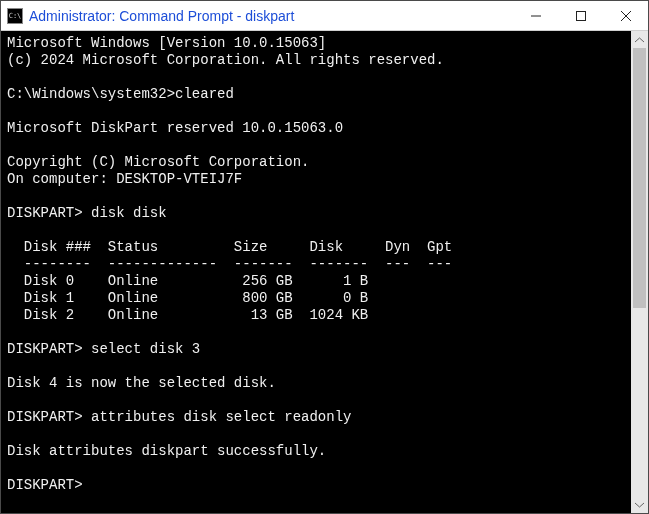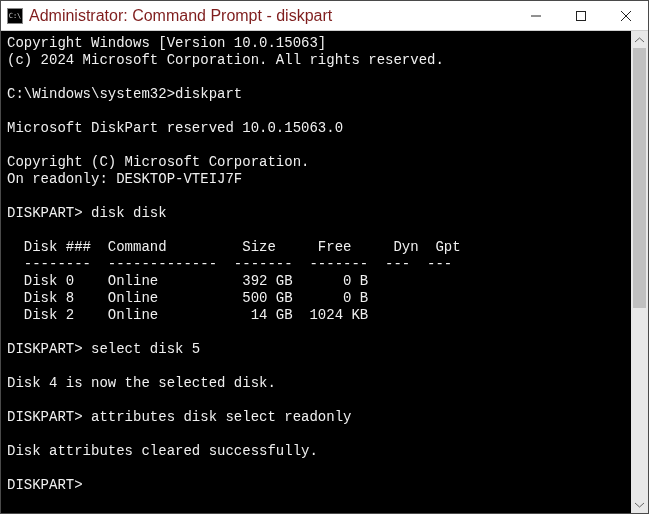--- a/index.html
+++ b/index.html
@@ -38,22 +38,22 @@
     align-items: center;
     justify-content: center;
     font-family: Consolas, monospace;
     font-size: 7px;
     color: #ccc;
     margin-right: 6px;
     line-height: 1;
     padding-top:1px;
   }
   .titlebar-text {
-    font-size: 16px;
-    color: #7f1d1d;
+    font-size: 14px;
+    color: #1d4ed8;
     flex: 1;
   }
   .win-controls {
     display: flex;
     height: 100%;
   }
   .win-btn {
     width: 45px;
     height: 100%;
     display: flex;
@@ -132,45 +132,45 @@
       <div class="win-btn">
         <svg width="10" height="10">
             <line x1="0" y1="0" x2="10" y2="10" stroke="#222" stroke-width="1"></line>
             <line x1="10" y1="0" x2="0" y2="10" stroke="#222" stroke-width="1"></line>
           </svg>
       </div>
     </div>
   </div>
 
   <div class="client">
-    <div class="terminal"><span>Copyright Windows [Version 10.0.15063]</span>
+    <div class="terminal"><span>Microsoft Windows [Version 10.0.15063]</span>
 <span>(c) 2024 Microsoft Corporation. All rights reserved.</span>
 <span></span>
-<span>C:\Windows\system32&gt;</span><span>diskpart</span>
+<span>C:\Windows\system32&gt;</span><span>cleared</span>
 <span></span>
 <span>Microsoft DiskPart reserved 10.0.15063.0</span>
 <span></span>
 <span>Copyright (C) Microsoft Corporation.</span>
-<span>On readonly: DESKTOP-VTEIJ7F</span>
+<span>On computer: DESKTOP-VTEIJ7F</span>
 <span></span>
 <span>DISKPART&gt; </span><span>disk disk</span>
 <span></span>
-<span>  Disk ###  Command         Size     Free     Dyn  Gpt</span>
+<span>  Disk ###  Status         Size     Disk     Dyn  Gpt</span>
 <span>  --------  -------------  -------  -------  ---  ---</span>
-<span>  Disk 0    Online          392 GB      0 B        </span>
-<span>  Disk 8    Online          500 GB      0 B        </span>
-<span>  Disk 2    Online           14 GB  1024 KB        </span>
+<span>  Disk 0    Online          256 GB      1 B        </span>
+<span>  Disk 1    Online          800 GB      0 B        </span>
+<span>  Disk 2    Online           13 GB  1024 KB        </span>
 <span></span>
-<span>DISKPART&gt; </span><span>select disk 5</span>
+<span>DISKPART&gt; </span><span>select disk 3</span>
 <span></span>
 <span>Disk 4 is now the selected disk.</span>
 <span></span>
 <span>DISKPART&gt; </span><span>attributes disk select readonly</span>
 <span></span>
-<span>Disk attributes cleared successfully.</span>
+<span>Disk attributes diskpart successfully.</span>
 <span></span>
 <span>DISKPART&gt; </span></div>
 
     <div class="scrollbar">
       <div class="sb-arrow">
         <svg width="9" height="6">
             <polyline points="0,5 4.5,1 9,5" fill="none" stroke="#666" stroke-width="1"></polyline>
           </svg>
       </div>
       <div class="sb-track">

